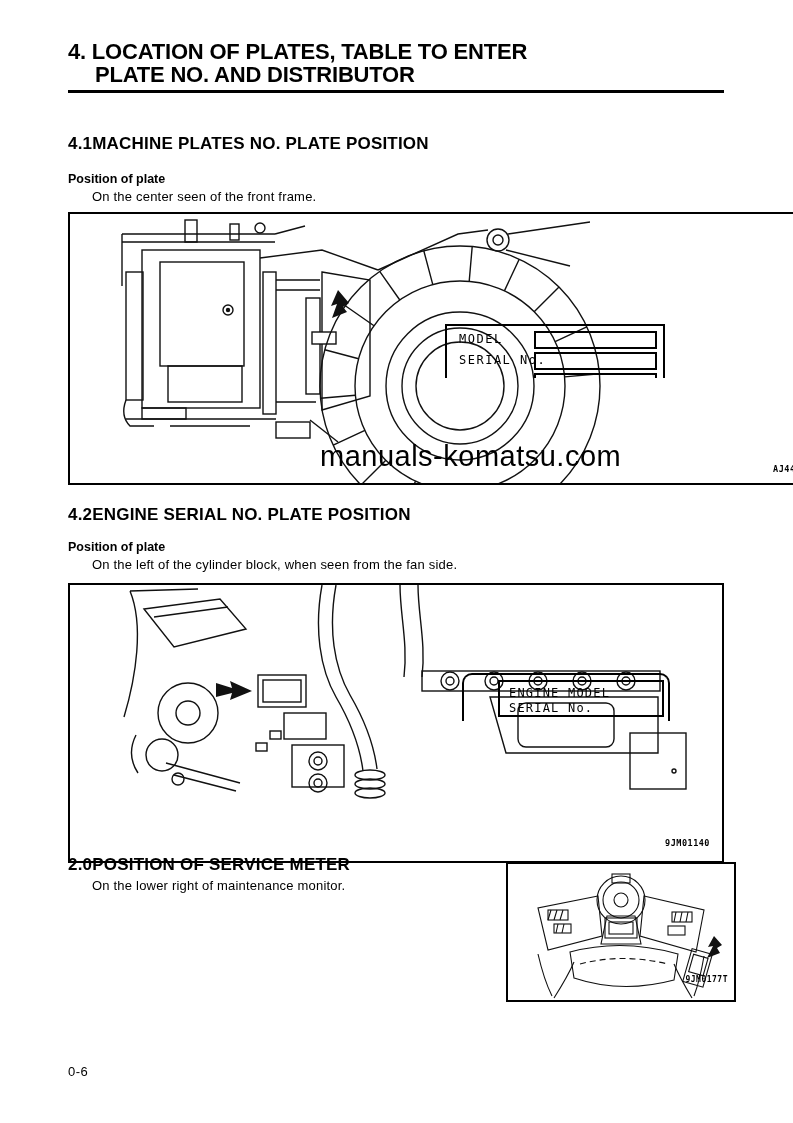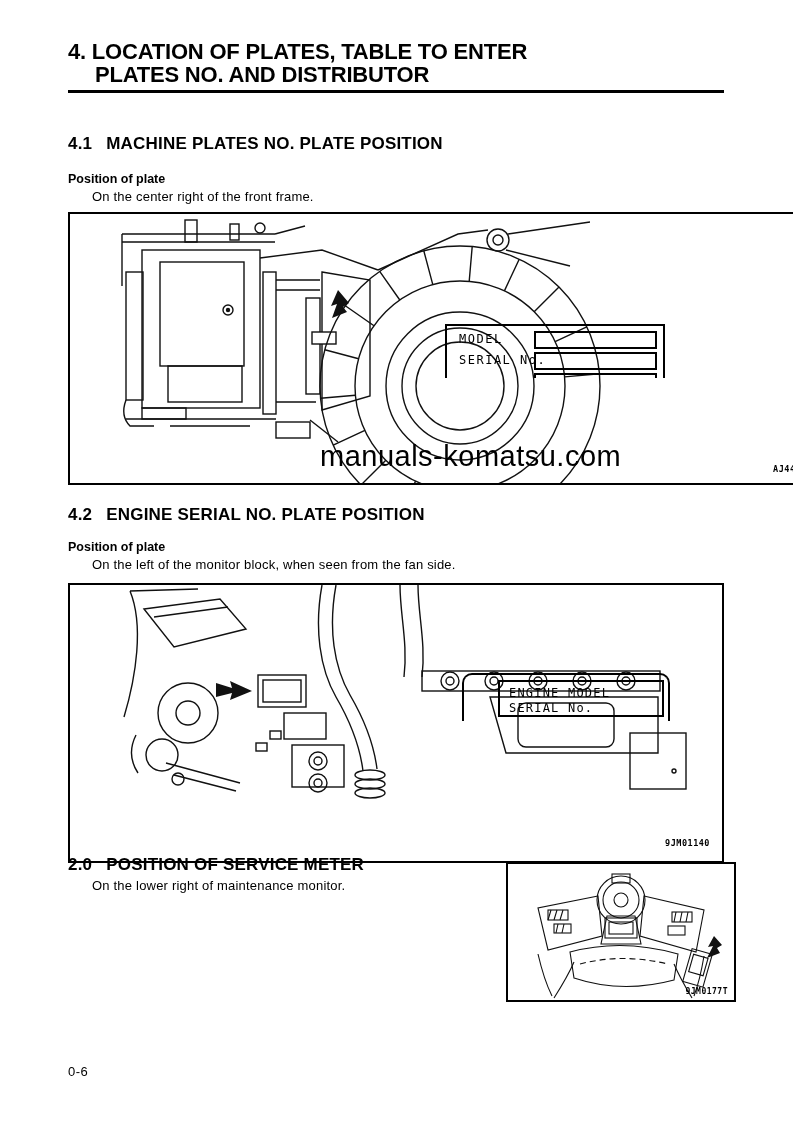--- a/index.html
+++ b/index.html
@@ -9,36 +9,36 @@
   }
   
   .doc-title{position:absolute;left:68px;top:40px;width:656px;}
   .doc-title .t1,.doc-title .t2{
     font-size:22px;font-weight:bold;line-height:23px;letter-spacing:-0.2px;white-space:pre;
   }
   .doc-title .t2{padding-left:27px;}
   .doc-title .rule{margin-top:4px;border-top:3px solid #000;height:0;}
   
   .sec-h{position:absolute;left:68px;font-size:17px;font-weight:bold;letter-spacing:0.2px;white-space:nowrap;}
-  .sec-h .num{margin-right:14px;}
+  .sec-h .num{}
   .sub-h{position:absolute;left:68px;font-size:12.5px;font-weight:bold;}
   .body-t{position:absolute;left:92px;font-size:13px;letter-spacing:0.2px;}
   
   .fig{position:absolute;border:2px solid #000;background:#fff;box-sizing:border-box;}
   #fig1{left:68px;top:212px;width:772px;height:273px;}
   #fig2{left:68px;top:583px;width:656px;height:280px;}
   #fig3{left:506px;top:862px;width:230px;height:140px;}
   .fig svg{position:absolute;left:0;top:0;}
   .fig-code{
     position:absolute;font-family:"DejaVu Sans Mono",monospace;
     font-size:8.5px;font-weight:bold;letter-spacing:0.5px;
   }
   #fig1 .fig-code{right:20px;bottom:9px;}
   #fig2 .fig-code{right:12px;bottom:13px;}
-  #fig3 .fig-code{right:6px;bottom:4px;font-size:8px;}
+  #fig3 .fig-code{right:6px;bottom:16px;font-size:8px;}
   .watermark{
     position:absolute;left:250px;top:226px;font-size:29px;letter-spacing:0.5px;
     color:#3a4dac;white-space:nowrap;
   }
   
   .plate1{
     position:absolute;left:375px;top:110px;width:220px;height:54px;
     border:2px solid #000;border-bottom:none;box-sizing:border-box;overflow:hidden;
   }
   .plate1 .plabel{
@@ -64,29 +64,29 @@
   
   .page-num{position:absolute;left:68px;top:1064px;font-size:13px;letter-spacing:0.5px;}
 </style>
 </head>
 <body>
 
 <div class="page">
 
   <div class="doc-title">
     <div class="t1">4. LOCATION OF PLATES, TABLE TO ENTER</div>
-    <div class="t2">PLATES NO. AND DISTRIBUTOR</div>
+    <div class="t2">PLATE NO. AND DISTRIBUTOR</div>
     <div class="rule"></div>
   </div>
 
   <div class="sec-h" style="top:134px">
     <span class="num">4.1</span><span>MACHINE PLATES NO. PLATE POSITION</span>
   </div>
   <div class="sub-h" style="top:172px">Position of plate</div>
-  <div class="body-t" style="top:189px">On the center right of the front frame.</div>
+  <div class="body-t" style="top:189px">On the center seen of the front frame.</div>
 
   <div class="fig" id="fig1">
     <svg width="656" height="269" viewBox="0 0 656 269">
       <g stroke="#111" fill="none" stroke-width="1.4">
 
         <path d="M52,20 H205 M52,28 H205 M52,20 V72 M205,20 l30,-8"></path>
         <rect x="115" y="6" width="12" height="22"></rect>
         <rect x="160" y="10" width="9" height="16"></rect>
         <circle cx="190" cy="14" r="5"></circle>
 
@@ -134,21 +134,21 @@
     </div>
 
     <div class="watermark" style="color: #000000;">manuals-komatsu.com</div>
     <div class="fig-code">AJ446220</div>
   </div>
 
   <div class="sec-h" style="top:505px">
     <span class="num">4.2</span><span>ENGINE SERIAL NO. PLATE POSITION</span>
   </div>
   <div class="sub-h" style="top:540px">Position of plate</div>
-  <div class="body-t" style="top:557px">On the left of the monitor block, when seen from the fan side.</div>
+  <div class="body-t" style="top:557px">On the left of the cylinder block, when seen from the fan side.</div>
 
   <div class="fig" id="fig2">
     <svg width="652" height="246" viewBox="0 0 652 246">
       <g stroke="#111" fill="none" stroke-width="1.4">
 
         <path d="M60,6 C74,40 66,92 54,132 M60,6 L128,4"></path>
         <path d="M74,24 L150,14 L176,44 L104,62 Z"></path>
         <path d="M84,32 L158,22"></path>
         <circle cx="118" cy="128" r="30"></circle>
         <circle cx="118" cy="128" r="12"></circle>

